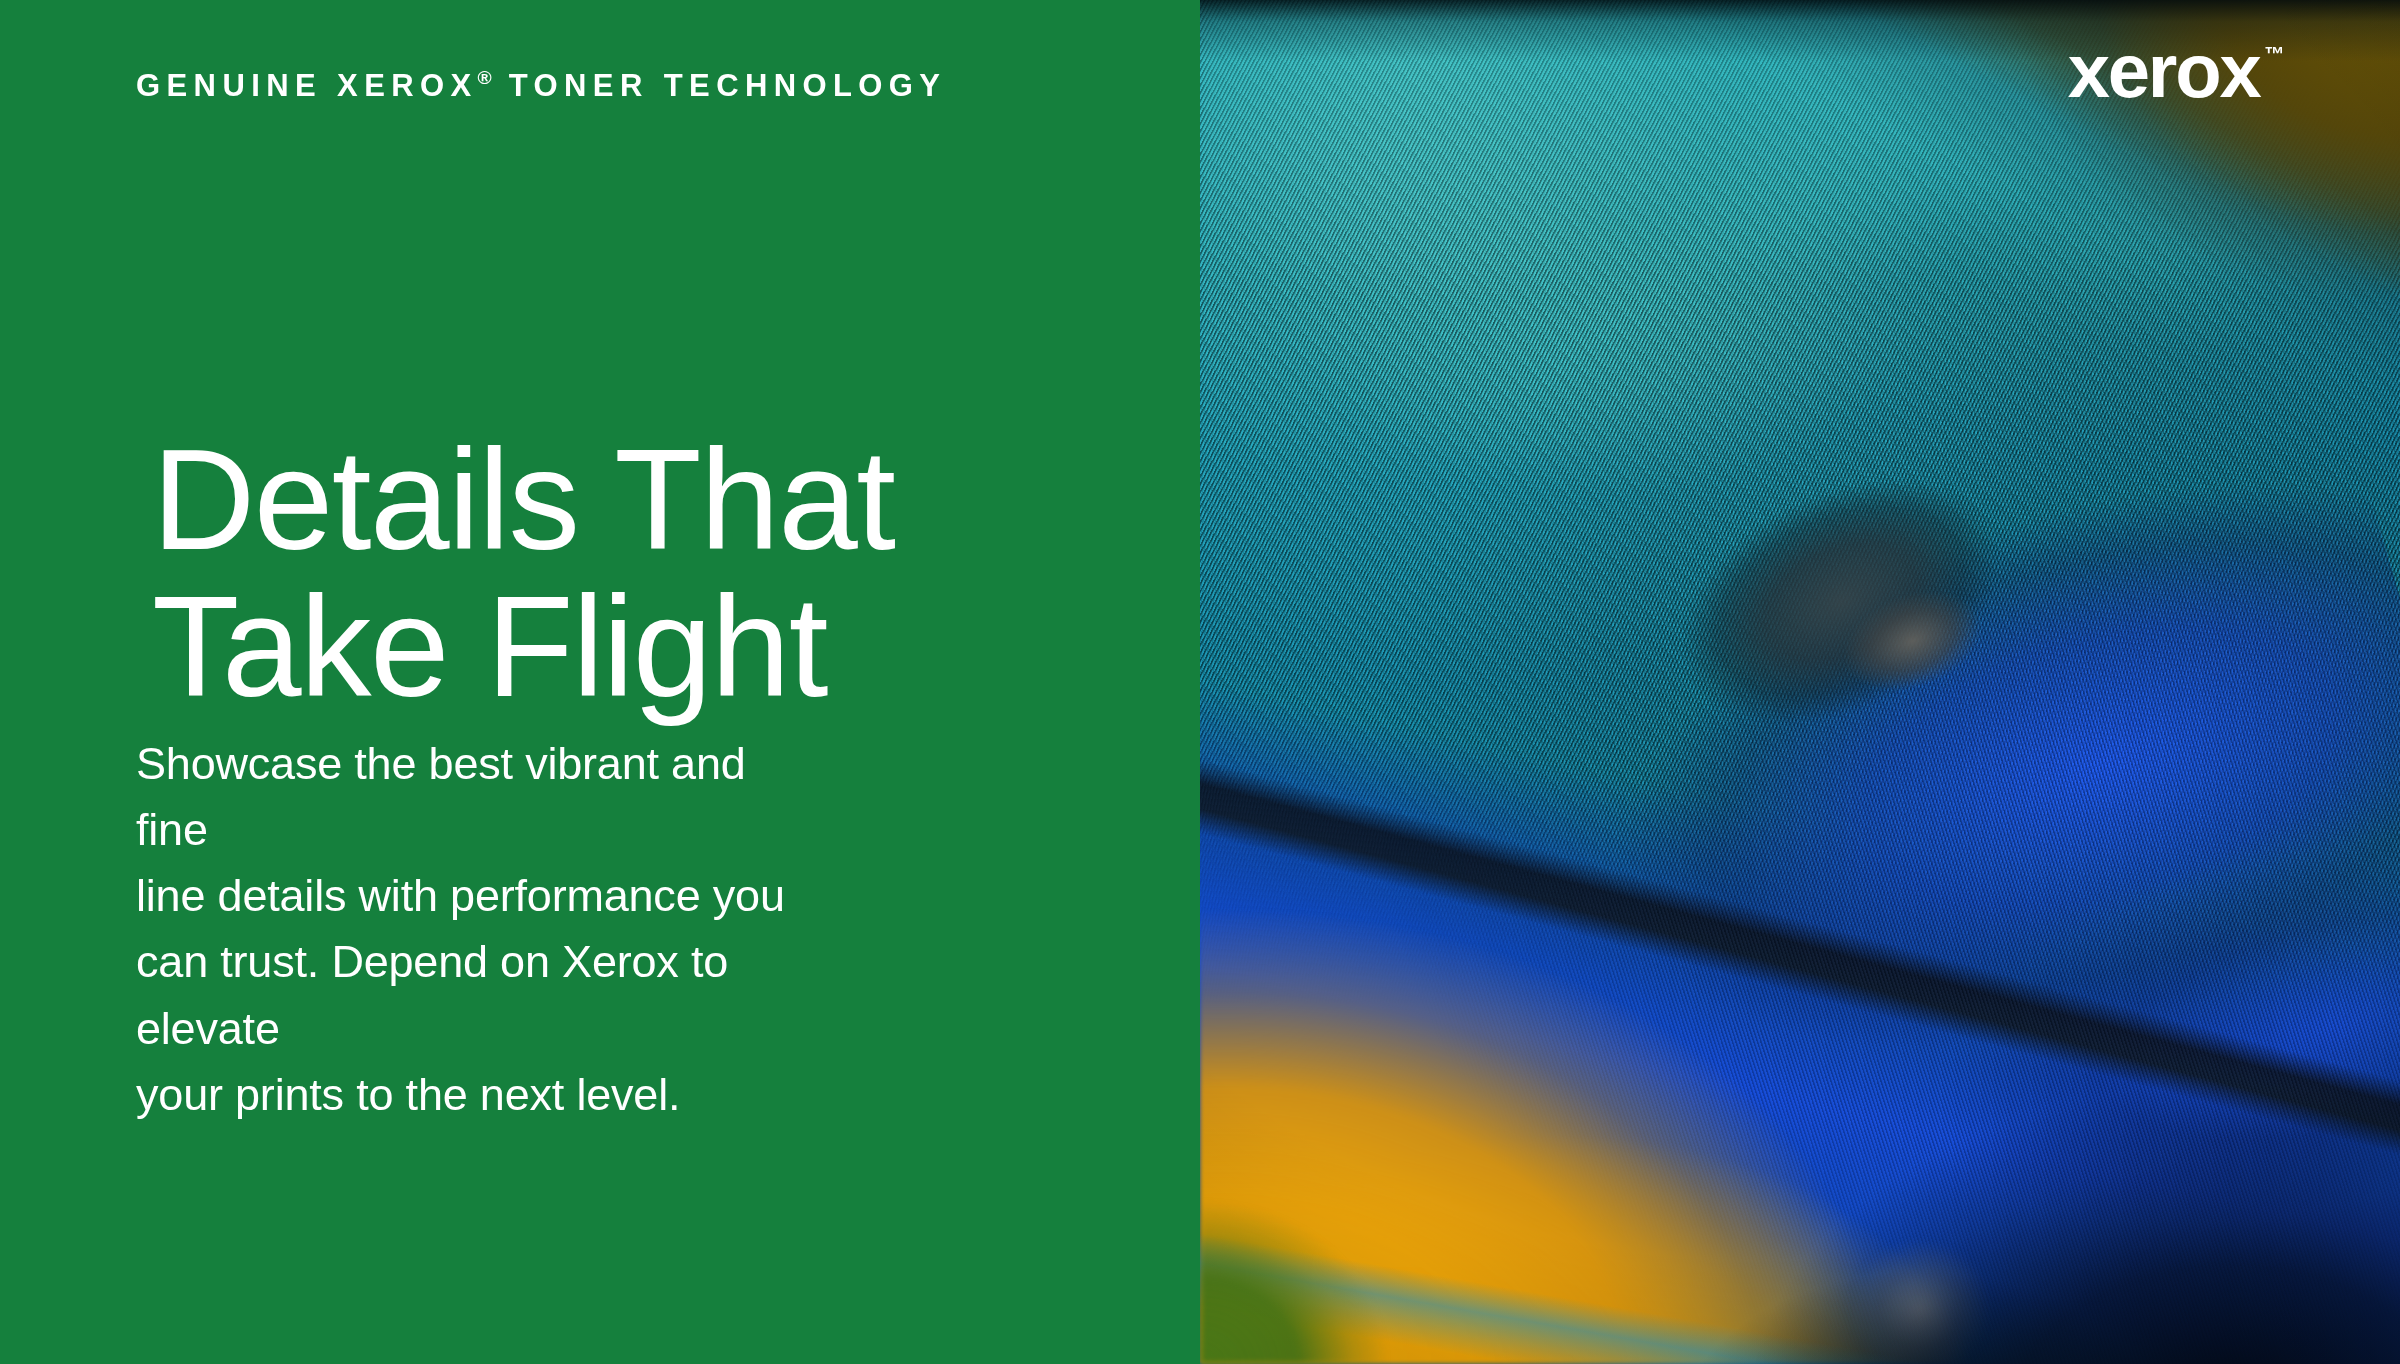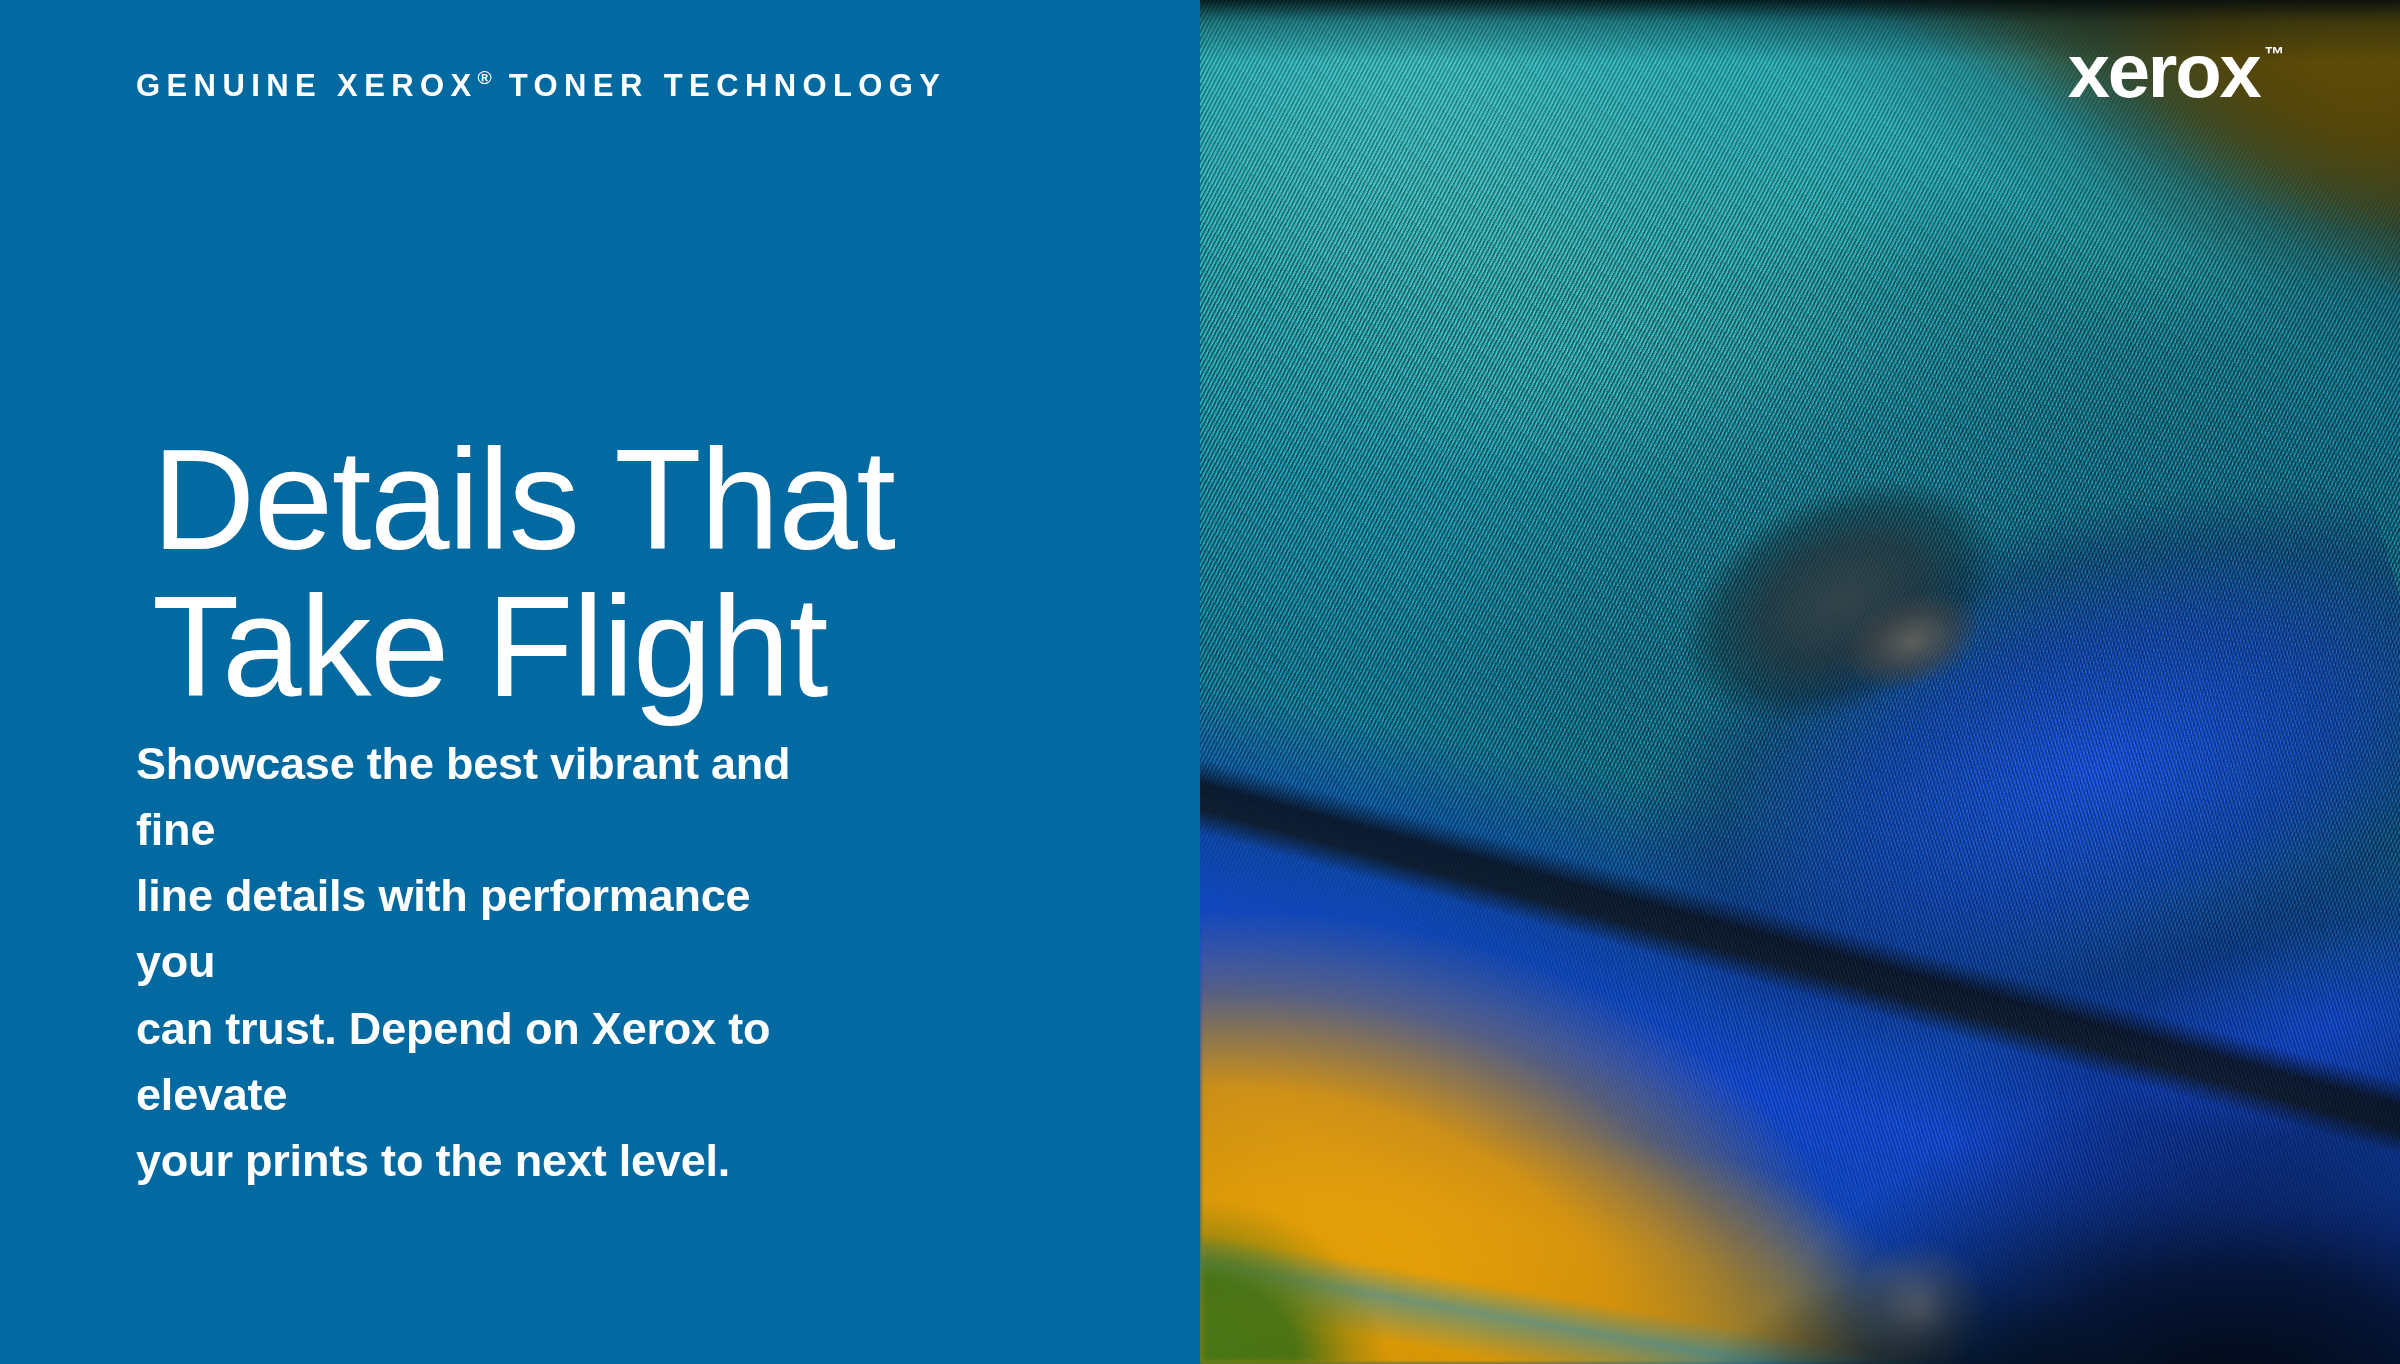--- a/index.html
+++ b/index.html
@@ -15,21 +15,21 @@
     background: #000000;
     font-family: "Liberation Sans", sans-serif;
   }
 
   
   .left-panel {
     position: absolute;
     left: 0; top: 0;
     width: 1200px;
     height: 1364px;
-    background: #0369a1;
+    background: #15803d;
     z-index: 5;
   }
 
   .eyebrow {
     position: absolute;
     left: 136px;
     top: 68px;
     color: #ffffff;
     font-size: 31px;
     font-weight: 700;
@@ -56,21 +56,21 @@
     margin-left: 20px;
   }
 
   .body-copy {
     position: absolute;
     left: 136px;
     top: 686px;
     width: 660px;
     color: #ffffff;
     font-size: 45px;
-    font-weight: 700;
+    font-weight: 400;
     line-height: 1.47;
     letter-spacing: -0.2px;
     white-space: pre-line;
   }
 
   
   .photo {
     position: absolute;
     left: 1200px;
     top: 0;

